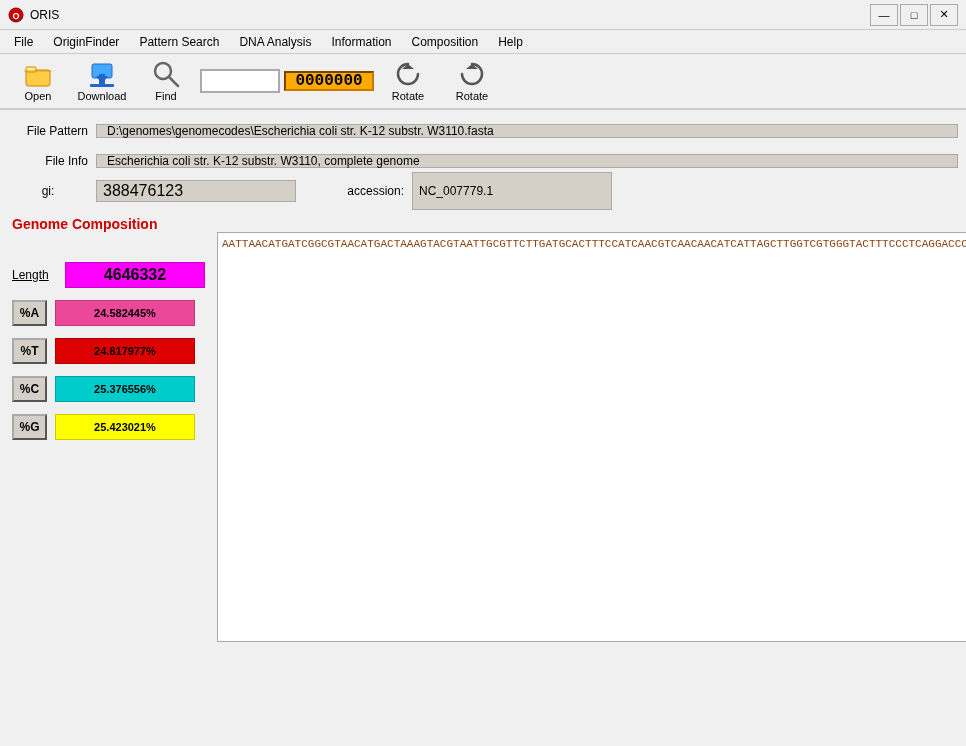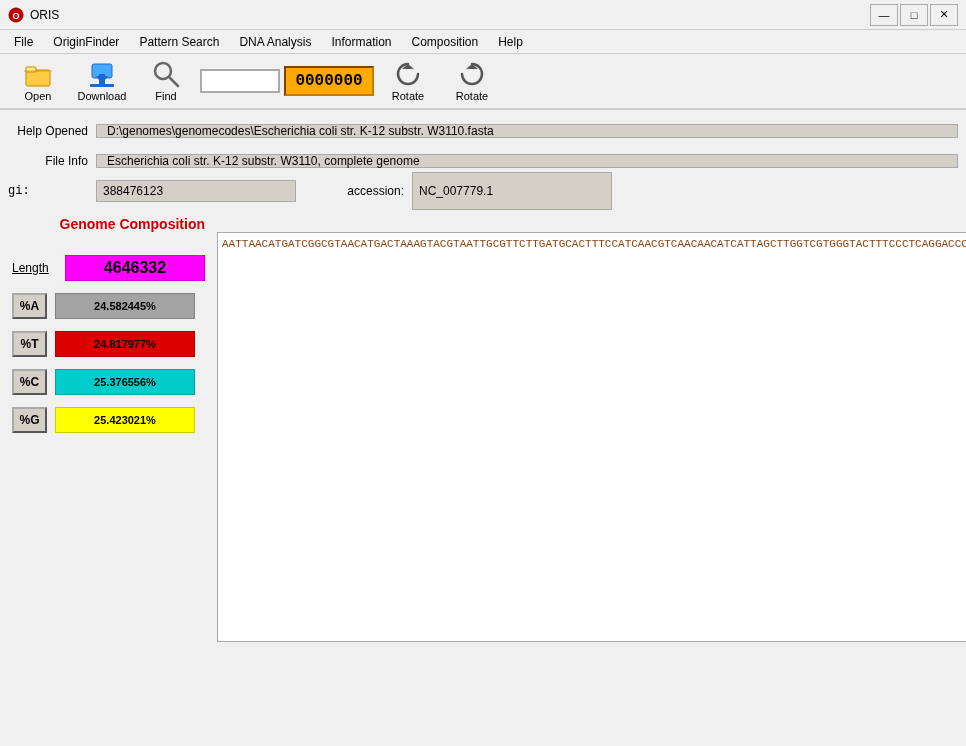--- a/index.html
+++ b/index.html
@@ -84,21 +84,21 @@
     #counter-display {
       background: #ffaa00;
       border: 2px inset #cc7700;
       color: black;
       font-family: 'Courier New', monospace;
       font-size: 16px;
       font-weight: bold;
       padding: 2px 8px;
       min-width: 90px;
       text-align: center;
-      height: 30px;
+      height: 20px;
       display: flex;
       align-items: center;
       justify-content: center;
     }
 
     
     .rotate-btn {
       display: flex;
       flex-direction: column;
       align-items: center;
@@ -147,27 +147,27 @@
     .info-value.file-path { background: #d4d0c8; }
 
     
     #gi-accession-row {
       display: flex;
       align-items: center;
       height: 26px;
       gap: 8px;
       padding-left: 0;
     }
-    .gi-label { min-width: 80px; text-align: left; font-size: 12px; font-family: Liberation Mono, monospace; }
+    .gi-label { min-width: 80px; text-align: center; font-size: 12px; }
     .gi-value {
       width: 200px; height: 22px;
       background: #d4d0c8;
       border: 1px solid #aaa;
       padding: 2px 6px;
-      font-size: 12px;
+      font-size: 16px;
       display: flex; align-items: center;
     }
     .accession-label { min-width: 100px; text-align: right; font-size: 12px; }
     .accession-value {
       width: 200px; height: 38px;
       background: #d4d0c8;
       border: 1px solid #aaa;
       padding: 2px 6px;
       font-size: 12px;
       display: flex; align-items: center;
@@ -186,22 +186,22 @@
       width: 240px;
       display: flex;
       flex-direction: column;
       gap: 6px;
       padding: 4px;
     }
     #genome-composition-title {
       color: #cc0000;
       font-size: 14px;
       font-weight: bold;
-      text-align: right;
-      margin-bottom: 17px;
+      text-align: left;
+      margin-bottom: 24px;
     }
     .comp-row {
       display: flex;
       align-items: center;
       gap: 8px;
       margin-bottom: 6px;
     }
     .comp-label-box {
       width: 35px; height: 26px;
       border: 2px outset #aaa;
@@ -351,21 +351,21 @@
         <polygon points="14,4 8,9 20,9" fill="#555"></polygon>
       </svg>
     </div>
     <span>Rotate</span>
   </div>
 </div>
 
 <div id="main-content">
 
   <div class="info-row">
-    <span class="info-label">Help Opened</span>
+    <span class="info-label">File Pattern</span>
     <div class="info-value file-path">D:\genomes\genomecodes\Escherichia coli str. K-12 substr. W3110.fasta</div>
   </div>
 
   <div class="info-row">
     <span class="info-label">File Info</span>
     <div class="info-value">Escherichia coli str. K-12 substr. W3110, complete genome</div>
   </div>
 
   <div id="gi-accession-row">
     <span class="gi-label">gi:</span>
@@ -379,21 +379,21 @@
     <div id="composition-panel">
       <div id="genome-composition-title">Genome Composition</div>
 
       <div class="length-row">
         <span class="length-label">Length</span>
         <div class="length-bar" id="length-bar" style="background: rgb(255, 0, 255);">4646332</div>
       </div>
 
       <div class="comp-row">
         <div class="comp-label-box">%A</div>
-        <div class="comp-bar" id="comp-bar-a" style="background: #a3a3a3;">24.582445%</div>
+        <div class="comp-bar" id="comp-bar-a" style="background: #ec4899;">24.582445%</div>
       </div>
 
       <div class="comp-row">
         <div class="comp-label-box">%T</div>
         <div class="comp-bar" id="comp-bar-t" style="background: rgb(221, 0, 0);">24.817977%</div>
       </div>
 
       <div class="comp-row">
         <div class="comp-label-box">%C</div>
         <div class="comp-bar" id="comp-bar-c" style="background: rgb(0, 204, 204);">25.376556%</div>

